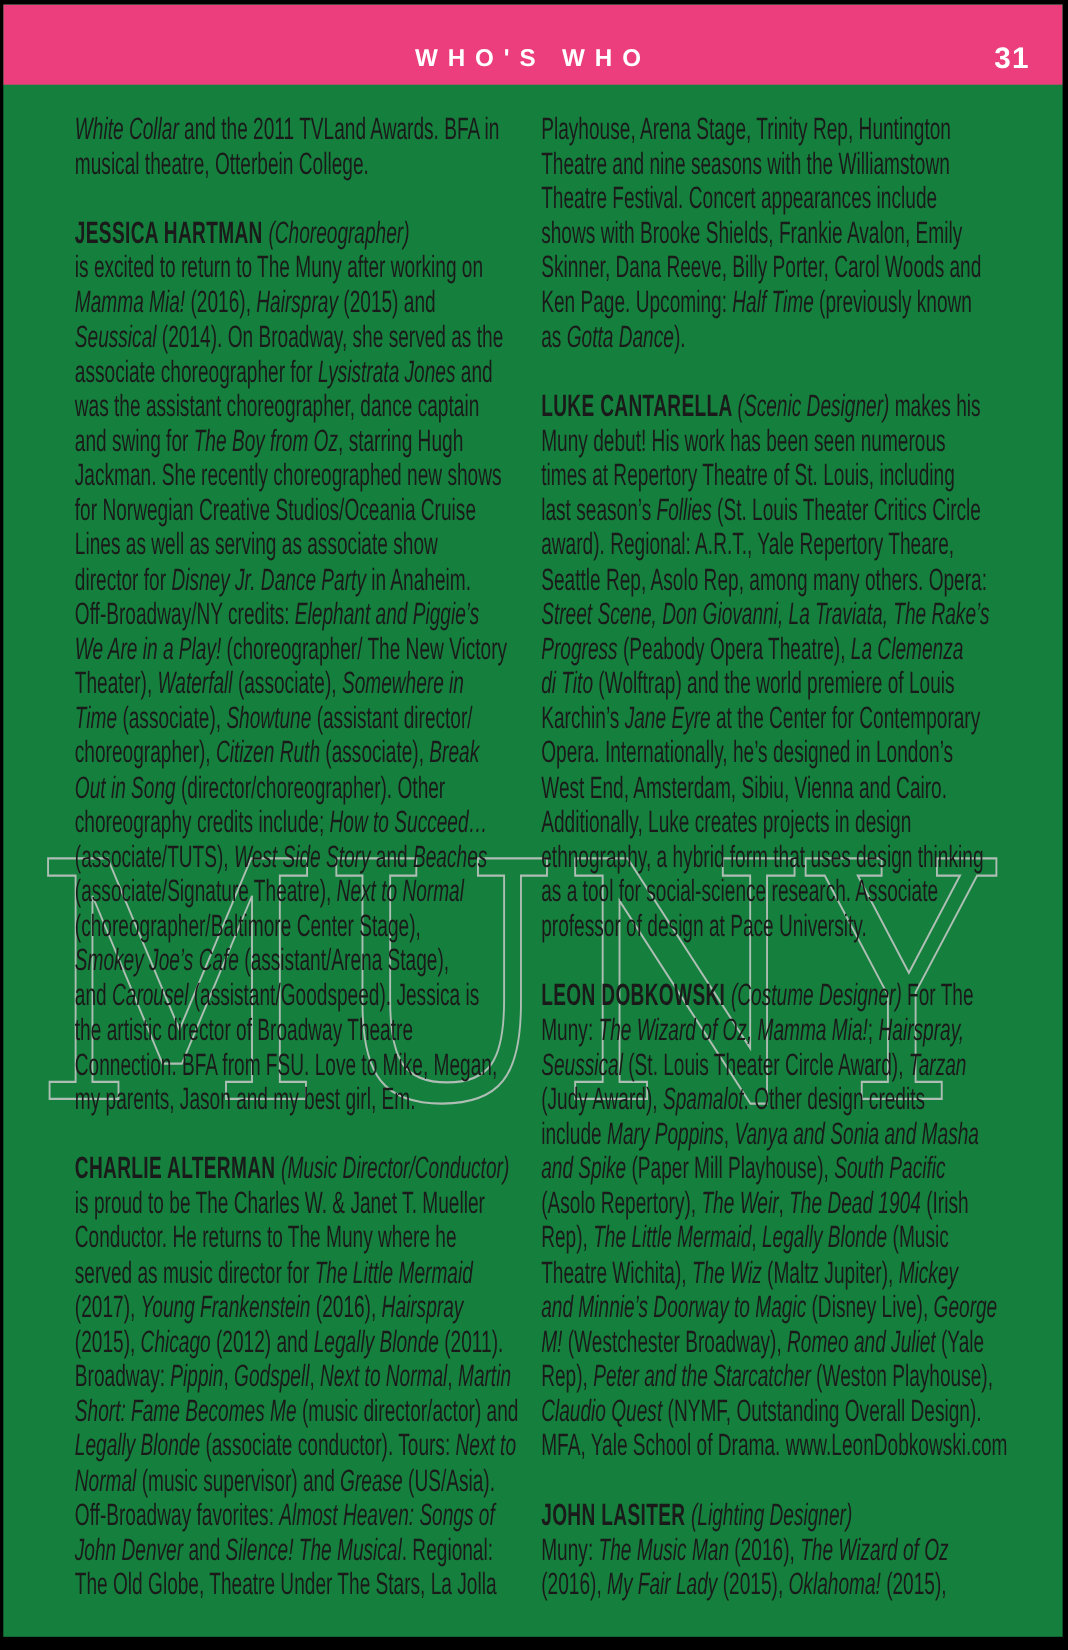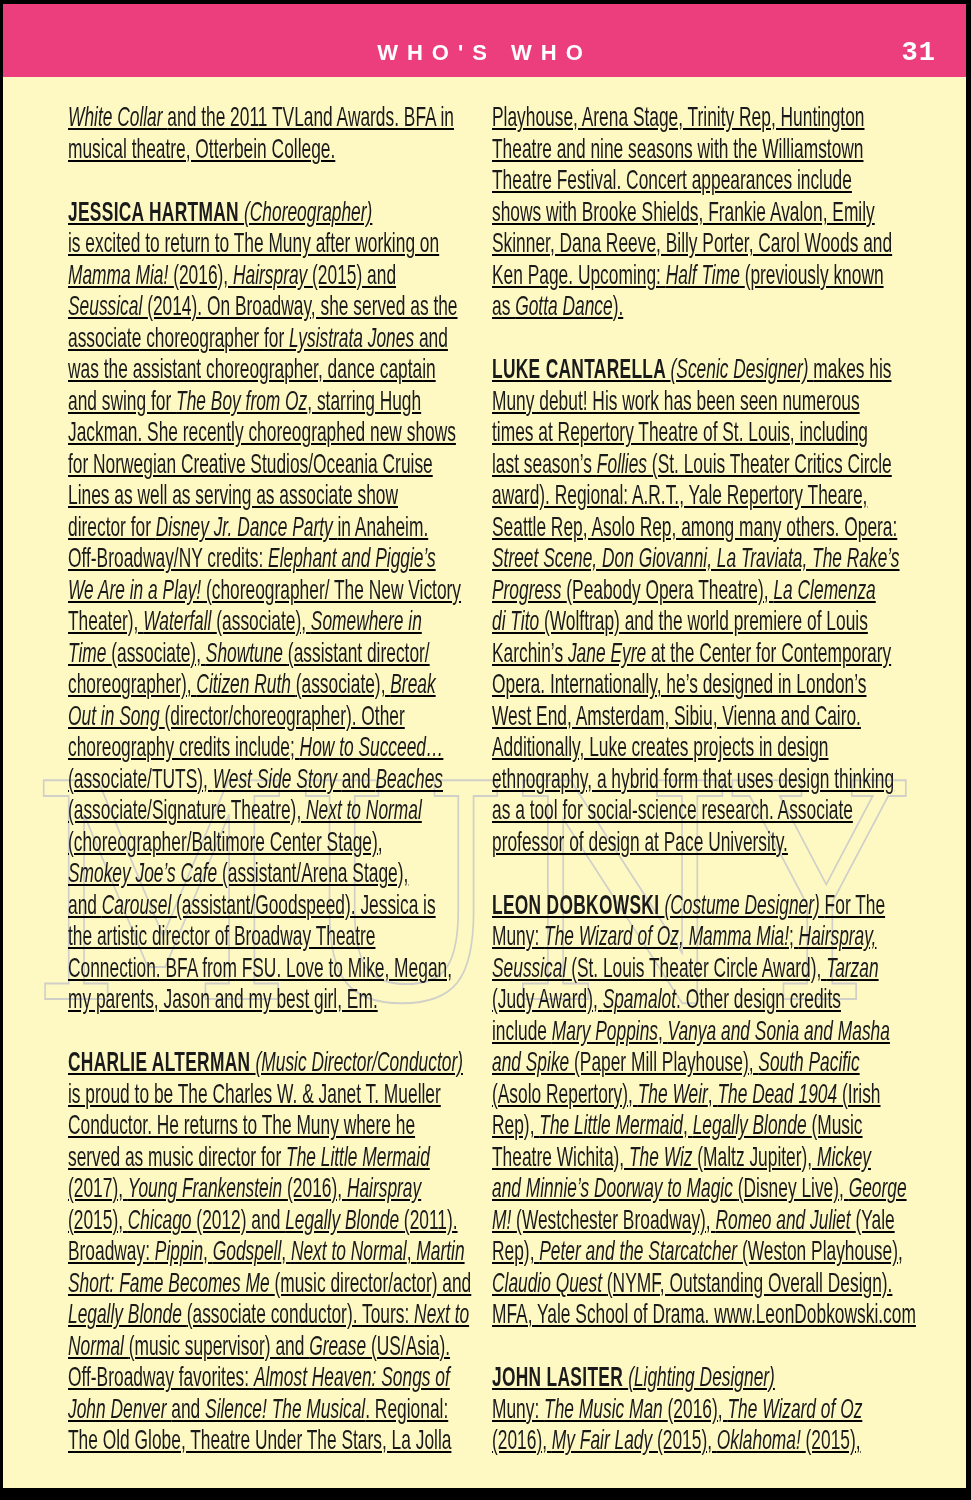--- a/index.html
+++ b/index.html
@@ -3,46 +3,46 @@
 <meta charset="utf-8">
 <style>
   html,body{margin:0;padding:0;}
   body{
     width:971px;height:1500px;position:relative;background:#000;
     font-family:"Liberation Sans",sans-serif;
     -webkit-font-smoothing:antialiased;
   }
   .page{
     position:absolute;left:3px;top:4px;width:963px;height:1484px;
-    background:#fef9c3;overflow:hidden;
+    background:#15803d;overflow:hidden;
   }
   .header-bar{
     position:absolute;left:0;top:0;width:100%;height:73px;
     background:#EC3E7C;
   }
   .page-title{
     position:absolute;left:0;top:38px;width:100%;
     text-align:center;color:#fff;font-weight:bold;font-size:22px;
     letter-spacing:9px;line-height:22px;
   }
   .page-number{
     position:absolute;right:30px;top:36px;color:#fff;
-    font-weight:bold;font-size:27px;line-height:27px;letter-spacing:1px;font-family:Liberation Mono, monospace;
+    font-weight:bold;font-size:27px;line-height:27px;letter-spacing:1px;
   }
   
   .wm{
     position:absolute;z-index:0;pointer-events:none;
     font-family:"DejaVu Serif",serif;color:transparent;
     -webkit-text-stroke:2px #c9c9c9;line-height:1;white-space:nowrap;
     opacity:.85;
   }
   .wm-the{left:205px;top:435px;font-size:330px;letter-spacing:16px;}
   .wm-muny{left:28px;top:742px;font-size:300px;transform:scaleX(.85);transform-origin:0 0;letter-spacing:2px;}
   
-  .col{position:absolute;top:97px;z-index:1;text-decoration:underline;}
+  .col{position:absolute;top:97px;z-index:1;}
   .col-left{left:65px;width:392px;}
   .col-right{left:489px;width:415px;}
   .col-inner{
     transform:scaleX(.62);transform-origin:0 0;width:161.3%;
     font-size:28px;line-height:31.5px;color:#1a1a1a;
   }
   .para{margin:0 0 31.5px 0;}
   .para:last-child{margin-bottom:0;}
   .line{white-space:nowrap;height:31.5px;}
   .run-r{font-style:normal;font-weight:normal;}

